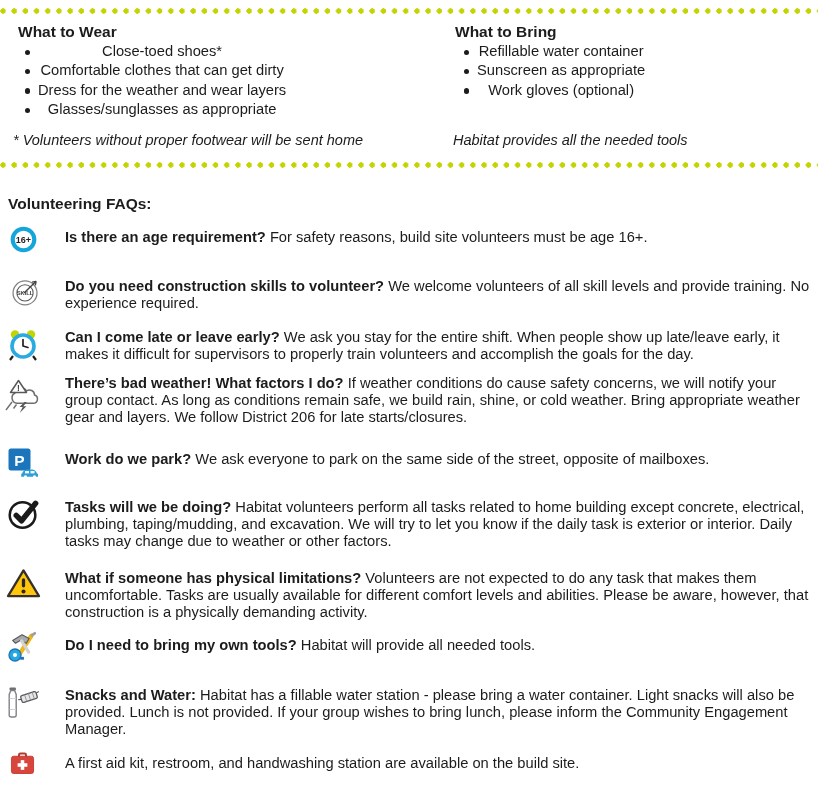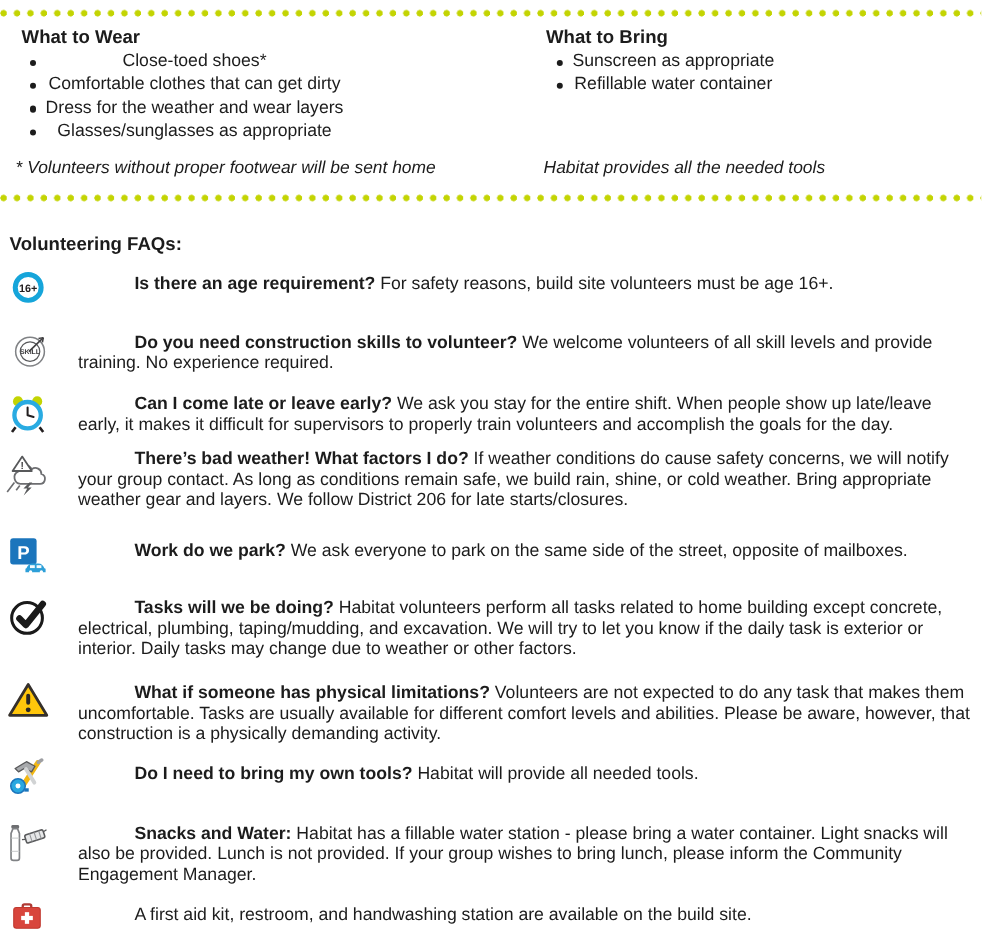--- a/index.html
+++ b/index.html
@@ -8,21 +8,21 @@
   .dots{position:absolute;left:0;width:100%;height:6px;
         background-image:radial-gradient(circle at 3px 3px,#c3d402 2.5px,rgba(255,255,255,0) 2.9px);
         background-size:11.2px 6px;background-repeat:repeat-x;}
   .h{position:absolute;font-weight:bold;font-size:15.5px;line-height:18px;white-space:nowrap;}
   .blist{position:absolute;}
   .bi{position:relative;padding-left:13px;line-height:19.4px;font-size:14.7px;white-space:nowrap;text-align:center;}
   .bi .dot{position:absolute;left:0;top:7.6px;width:5.2px;height:5.2px;border-radius:50%;background:#1c1c1c;}
   .fn{position:absolute;font-style:italic;font-size:14.5px;white-space:nowrap;}
   .ficon{position:absolute;text-decoration:underline;}
   .ftext{position:absolute;left:65px;width:748px;font-size:14.7px;line-height:17px;}
-  .ftext b{font-weight:bold;margin-left:47px;}
+  .ftext b{font-weight:bold;}
   svg text{font-family:"Liberation Sans",sans-serif;}
 </style>
 </head>
 <body>
 
 <div class="page">
 
   <div class="dots" style="top:8px"></div>
   <div class="dots" style="top:162px"></div>
 
@@ -30,22 +30,23 @@
   <div class="blist" style="left:25px;top:42px">
     <div class="bi"><span class="dot"></span><span>Close-toed shoes*</span></div>
     <div class="bi"><span class="dot"></span><span>Comfortable clothes that can get dirty</span></div>
     <div class="bi"><span class="dot"></span><span>Dress for the weather and wear layers</span></div>
     <div class="bi"><span class="dot"></span><span>Glasses/sunglasses as appropriate</span></div>
   </div>
   <div class="fn" style="left:13px;top:132px">* Volunteers without proper footwear will be sent home</div>
 
   <div class="h" style="left:455px;top:23px">What to Bring</div>
   <div class="blist" style="left:464px;top:42px">
+    <div class="bi"><span class="dot"></span><span>Refillable water container</span></div>
     <div class="bi"><span class="dot"></span><span>Sunscreen as appropriate</span></div>
-    <div class="bi"><span class="dot"></span><span>Refillable water container</span></div>
+    <div class="bi"><span class="dot"></span><span>Work gloves (optional)</span></div>
   </div>
   <div class="fn" style="left:453px;top:132px">Habitat provides all the needed tools</div>
 
   <div class="h" style="left:8px;top:195px">Volunteering FAQs:</div>
 
   <div class="ficon" style="left:10px;top:226px">
     <svg width="27" height="27" viewBox="0 0 30 30">
       <circle cx="15" cy="15" r="12" fill="#fff" stroke="#16a5da" stroke-width="4.6"></circle>
       <text x="15" y="19" font-size="10" font-weight="bold" text-anchor="middle" fill="#231f20">16+</text>
     </svg>

